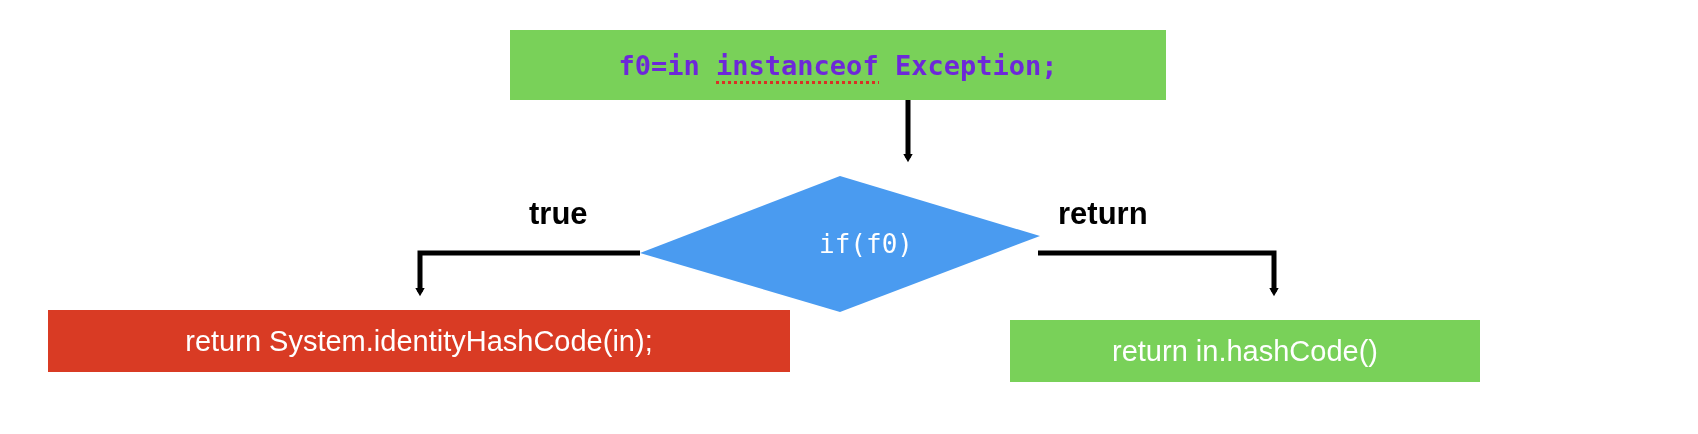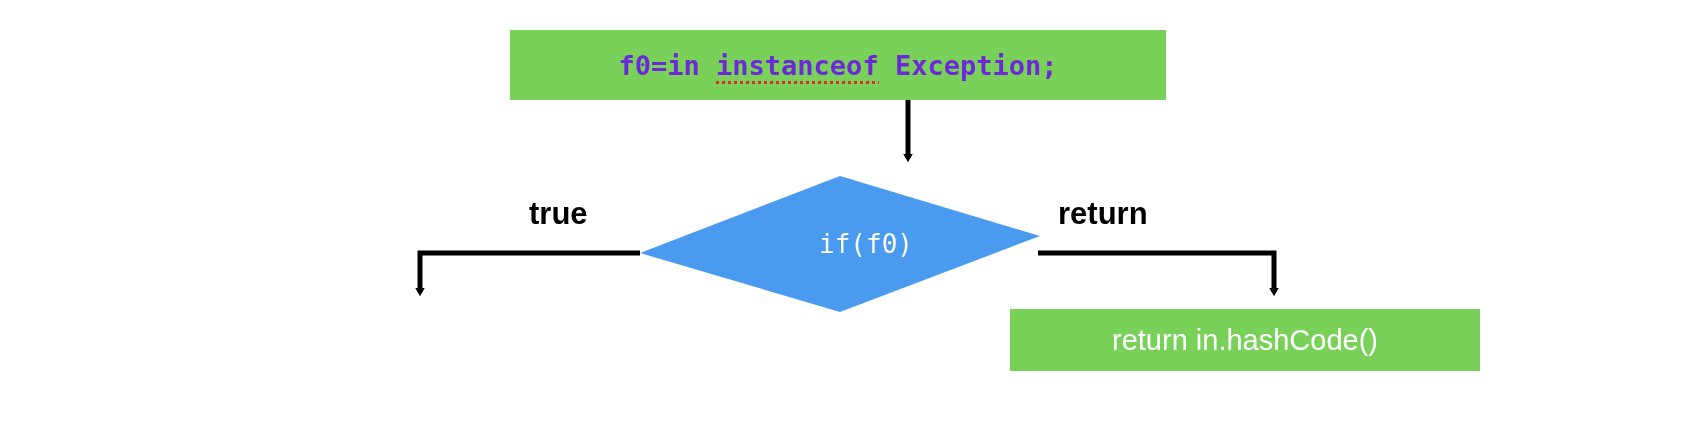--- a/index.html
+++ b/index.html
@@ -98,21 +98,21 @@
   
   .box-red {
     left: 48px;
     top: 310px;
     width: 742px;
     height: 62px;
     background: #d93b24;
   }
   .box-green-bottom {
     left: 1010px;
-    top: 309px;
+    top: 320px;
     width: 470px;
     height: 62px;
     background: #79d159;
   }
   .plain-text {
     font-family: "Liberation Sans", sans-serif;
     font-size: 29px;
     font-weight: normal;
     color: #ffffff;
     white-space: nowrap;
@@ -174,18 +174,21 @@
   <div class="diamond-wrap">
     <svg width="400" height="136" viewBox="0 0 400 136" xmlns="http://www.w3.org/2000/svg">
       <polygon points="0,77 200,0 400,60 200,136" fill="#4a9bf0"></polygon>
     </svg>
     <div class="diamond-label">if(f0)</div>
   </div>
 
   <div class="branch-label label-true">true</div>
   <div class="branch-label label-false">return</div>
 
+  <div class="node box-red">
+    <span class="plain-text">return System.identityHashCode(in);</span>
+  </div>
 
   <div class="node box-green-bottom">
     <span class="plain-text">return in.hashCode()</span>
   </div>
 
 </div>
 
 </body></html>

